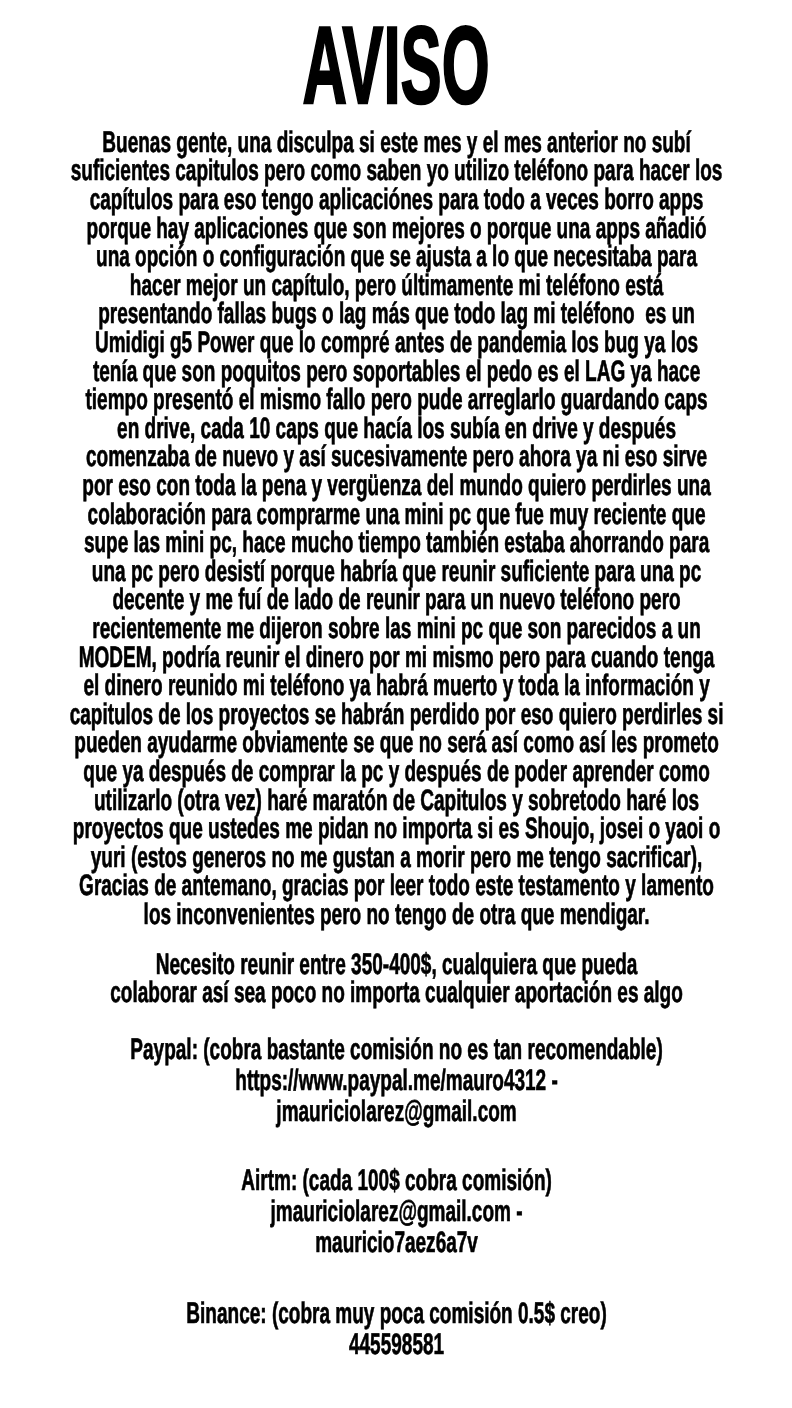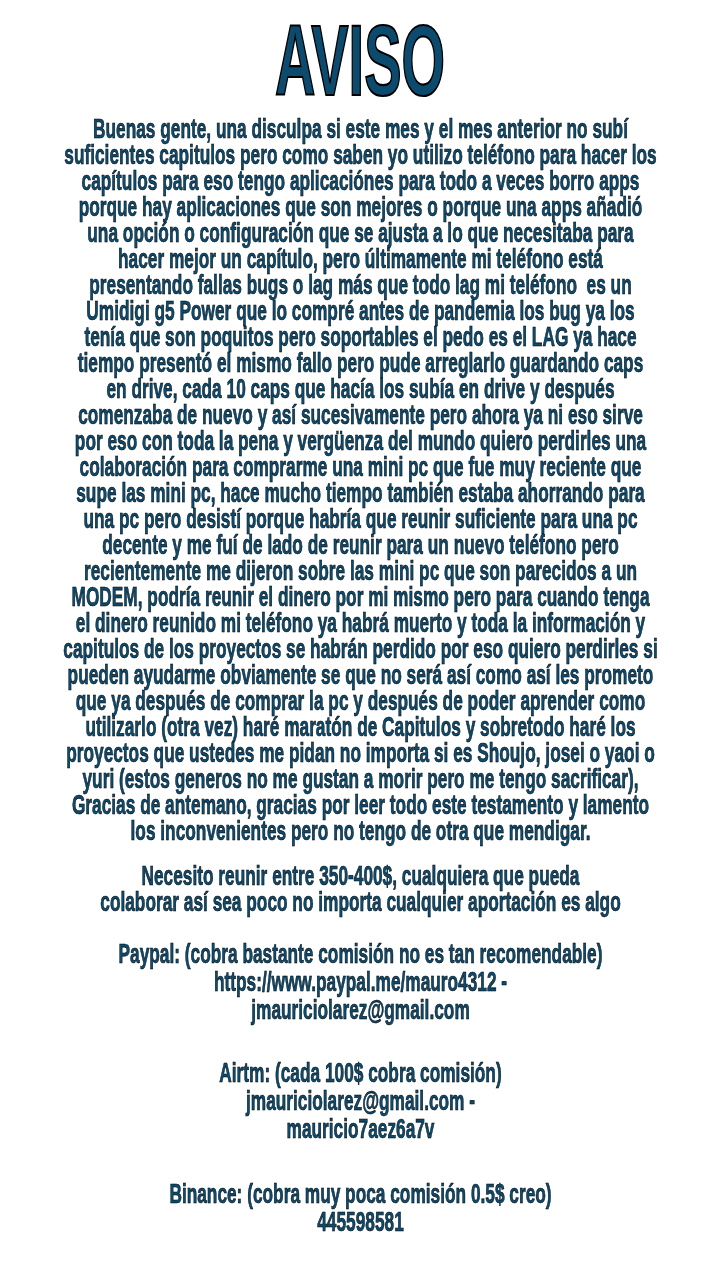--- a/index.html
+++ b/index.html
@@ -6,21 +6,21 @@
     margin: 0;
     padding: 0;
     background: #ffffff;
   }
   .sheet {
     position: relative;
     width: 720px;
     height: 1280px;
     margin: 0 auto;
     background: #ffffff;
-    color: #0c4a6e;
+    color: #000000;
     overflow: hidden;
     font-family: "Liberation Sans", "DejaVu Sans", sans-serif;
     font-weight: bold;
   }
   .title {
     margin: 10px 0 0 0;
     padding: 0;
     text-align: center;
     font-size: 100px;
     line-height: 100px;

